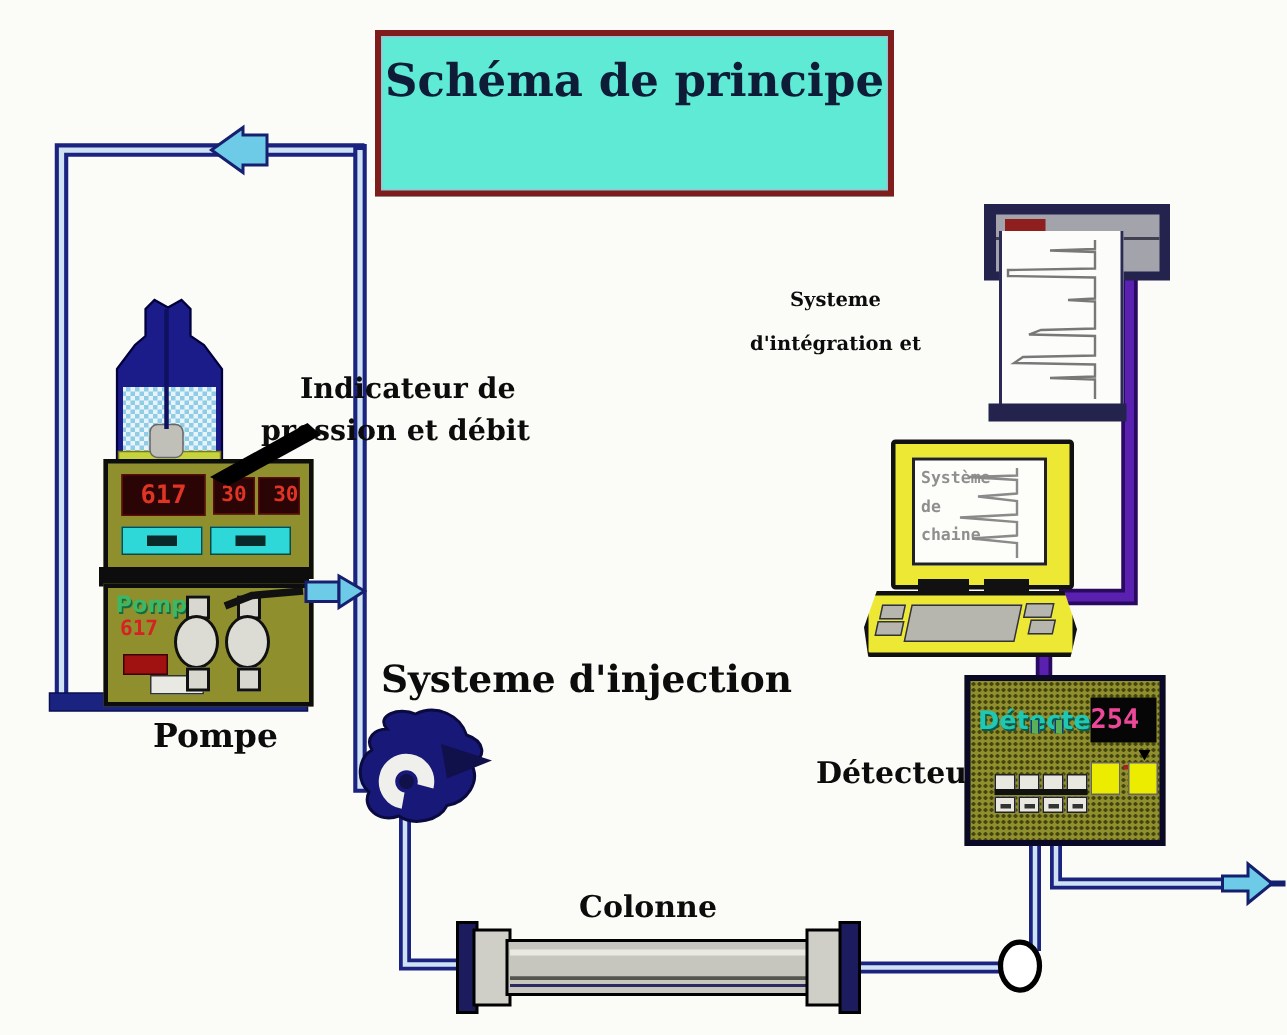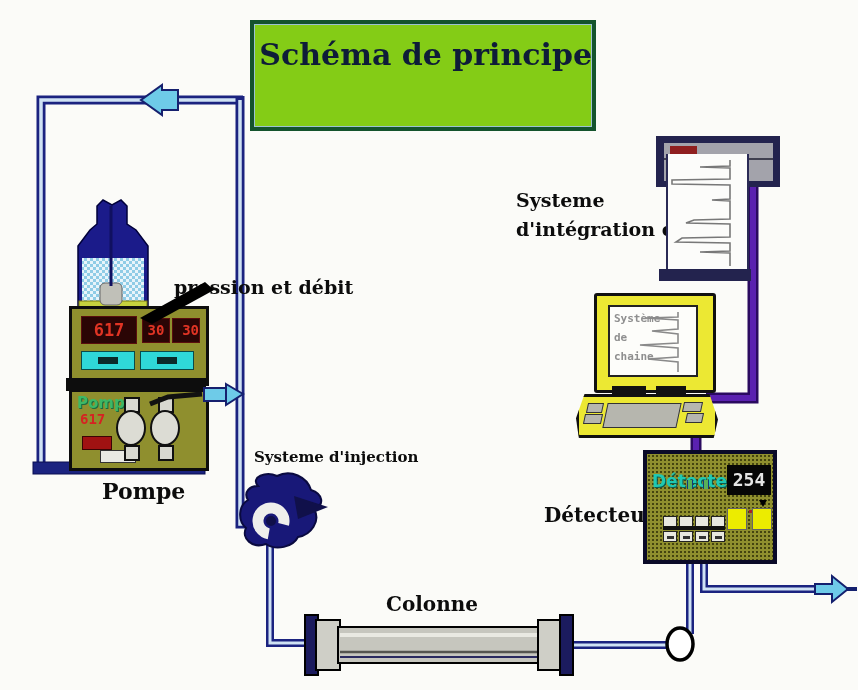--- a/index.html
+++ b/index.html
@@ -3,35 +3,35 @@
 <meta charset="utf-8">
 <style>
   html,body{margin:0;padding:0;background:#ffffff;}
   .stage{position:relative;width:858px;height:690px;background:#fbfbf8;overflow:hidden;
          font-family:"DejaVu Serif","Liberation Serif",serif;}
   .abs{position:absolute;}
   svg.layer{position:absolute;left:0;top:0;width:858px;height:690px;pointer-events:none;}
   .under{z-index:1}.over{z-index:3}
 
   
-  .title-box{left:250px;top:20px;width:338px;height:103px;border:4px solid #14532d;
-             background:#84cc16;text-align:right;z-index:2;box-shadow:inset 0 0 0 1px #9cc2d2;}
+  .title-box{left:250px;top:20px;width:338px;height:103px;border:4px solid #7f1d1d;
+             background:#5eead4;text-align:center;z-index:2;box-shadow:inset 0 0 0 1px #9cc2d2;}
   .title-box .t{font-weight:bold;font-size:30px;line-height:38px;color:#0e1c38;margin-top:12px;}
   .title-box .t2{margin-top:0;}
 
   
   .lbl{font-weight:bold;color:#0c0c0c;white-space:nowrap;z-index:2;}
   .lbl-reservoir{left:137px;top:206px;font-size:20px;}
   .lbl-ind1{left:200px;top:248px;font-size:19px;}
   .lbl-ind2{left:174px;top:276px;font-size:19px;}
   .lbl-pompe{left:102px;top:478px;font-size:22px;}
-  .lbl-inject{left:254px;top:448px;font-size:15px;}
+  .lbl-inject{left:254px;top:438px;font-size:25px;}
   .lbl-colonne{left:386px;top:592px;font-size:20px;}
   .lbl-detect{left:544px;top:503px;font-size:20px;}
-  .lbl-integ{left:516px;top:186px;font-size:19px;line-height:29px;white-space:nowrap;}
+  .lbl-integ{left:500px;top:186px;font-size:13px;line-height:29px;white-space:nowrap;text-align:center;}
 
   
   .pump-top{left:69px;top:306px;width:134px;height:74px;background:#8f8f2e;border:3px solid #0d0d0d;z-index:2;}
   .pump-div{left:66px;top:378px;width:140px;height:13px;background:#0d0d0d;z-index:2;}
   .pump-bot{left:69px;top:389px;width:134px;height:76px;background:#8f8f2e;border:3px solid #0d0d0d;z-index:2;}
   .led{position:absolute;background:#2b0505;border:1px solid #5a0d0d;color:#e03424;
        font-family:"DejaVu Sans Mono","Liberation Mono",monospace;font-weight:bold;text-align:center;}
   .led1{left:9px;top:7px;width:54px;height:26px;font-size:17px;line-height:26px;}
   .led2{left:70px;top:9px;width:26px;height:23px;font-size:14px;line-height:23px;}
   .led3{left:100px;top:9px;width:26px;height:23px;font-size:14px;line-height:23px;text-align:right;}
@@ -47,23 +47,23 @@
   .piston .pt,.piston .pb{position:absolute;left:8px;width:12px;height:12px;background:#d8d8d0;border:2px solid #111;}
   .piston .pt{top:0;}.piston .pb{top:48px;}
   .piston .po{position:absolute;left:0;top:13px;width:26px;height:32px;background:#dcdcd4;border:2px solid #111;border-radius:50%;}
   .p1{left:44px;}.p2{left:78px;}
 
   
   .detector{left:643px;top:450px;width:126px;height:106px;border:4px solid #0a0a28;background-color:#8f8f2e;
             background-image:radial-gradient(#44440f 1.1px,transparent 1.2px);background-size:4px 4px;z-index:2;}
   .det-name{position:absolute;left:5px;top:17px;font-size:17px;font-weight:bold;color:#1fc8b2;
             font-family:"DejaVu Sans","Liberation Sans",sans-serif;text-shadow:1px 1px 0 #0a5a50;}
-  .det-led{position:absolute;left:80px;top:11px;width:44px;height:30px;background:#060606;color:#e5e5e5;
+  .det-led{position:absolute;left:80px;top:11px;width:44px;height:30px;background:#060606;color:#ec4899;
            font-family:"DejaVu Sans Mono","Liberation Mono",monospace;font-weight:bold;font-size:18px;
-           line-height:30px;text-align:center;}
+           line-height:30px;text-align:left;}
   .det-ticks{position:absolute;left:84px;top:44px;}
   .det-ticks i{display:inline-block;width:5px;height:3px;background:#a22;margin-right:4px;}
   .ybtn{position:absolute;top:54px;width:18px;height:20px;background:#ecec00;border:1px solid #666;}
   .yb1{left:80px;}.yb2{left:105px;}
   .det-arr{position:absolute;left:112px;top:46px;width:0;height:0;border-left:4px solid transparent;
            border-right:4px solid transparent;border-top:7px solid #000;}
   .keypad{position:absolute;left:16px;top:62px;width:62px;height:34px;}
   .keypad .kr{position:absolute;left:0;width:62px;display:flex;gap:2px;}
   .keypad .kr1{top:0;}.keypad .kr2{top:15px;}
   .keypad .k{width:12px;height:9px;background:#e8e8e0;border:1px solid #222;}
@@ -186,20 +186,21 @@
         <rect width="3" height="3" fill="#8fcce6"></rect>
         <rect x="3" y="3" width="3" height="3" fill="#8fcce6"></rect>
       </pattern>
     </defs>
   </svg>
 
   <div class="abs title-box">
     <div class="t">Schéma de principe</div>
   </div>
 
+  <div class="abs lbl lbl-ind1">Indicateur de</div>
   <div class="abs lbl lbl-ind2">pression et débit</div>
   <div class="abs lbl lbl-pompe">Pompe</div>
   <div class="abs lbl lbl-inject">Systeme d'injection</div>
   <div class="abs lbl lbl-colonne">Colonne</div>
   <div class="abs lbl lbl-detect">Détecteur</div>
   <div class="abs lbl lbl-integ">
     <div>Systeme</div>
     <div>d'intégration et</div>
   </div>
 

